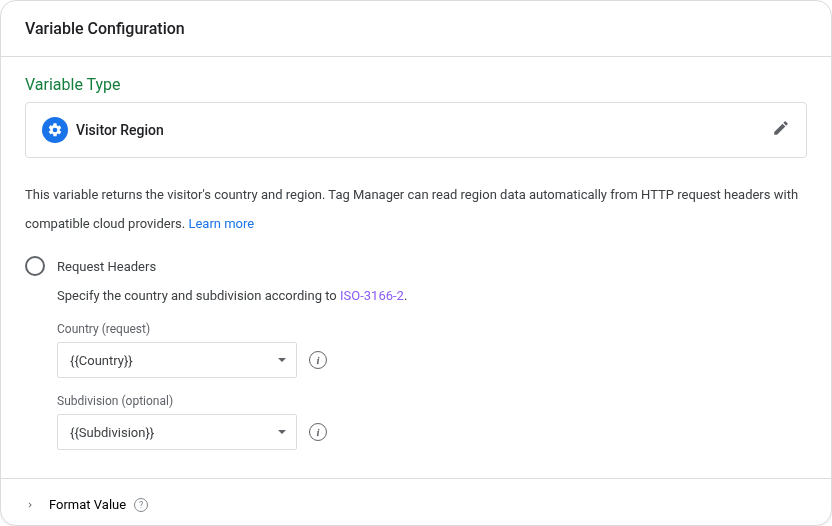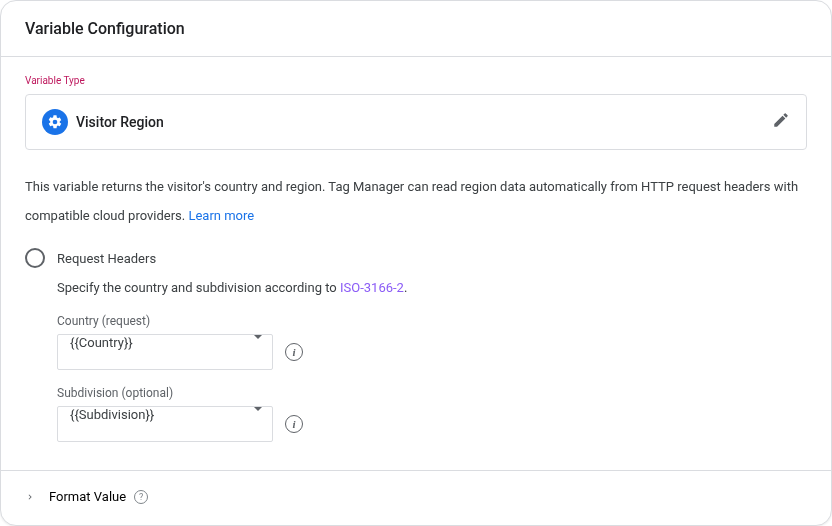--- a/index.html
+++ b/index.html
@@ -28,22 +28,22 @@
     }
     .card-header-title {
       font-size: 16px;
       font-weight: 500;
       color: #202124;
     }
     .section {
       padding: 18px 24px 0 24px;
     }
     .section-label {
-      font-size: 10px;
-      color: #be185d;
+      font-size: 16px;
+      color: #15803d;
       margin-bottom: 8px;
     }
     .variable-type-box {
       border: 1px solid #dadce0;
       border-radius: 4px;
       padding: 14px 16px;
       display: flex;
       align-items: center;
       justify-content: space-between;
       cursor: pointer;
@@ -135,25 +135,26 @@
       font-size: 12px;
       color: #5f6368;
       margin-bottom: 6px;
     }
     .field-row {
       display: flex;
       align-items: center;
       gap: 12px;
     }
     .dropdown {
-      width: 216px;
+      width: 240px;
       height: 36px;
       border: 1px solid #dadce0;
       border-radius: 2px;
       display: flex;
+      align-items: center;
       justify-content: space-between;
       padding: 0 10px 0 12px;
       cursor: pointer;
       background: #fff;
     }
     .dropdown-value {
       font-size: 13px;
       color: #3c4043;
     }
     .dropdown-caret {

